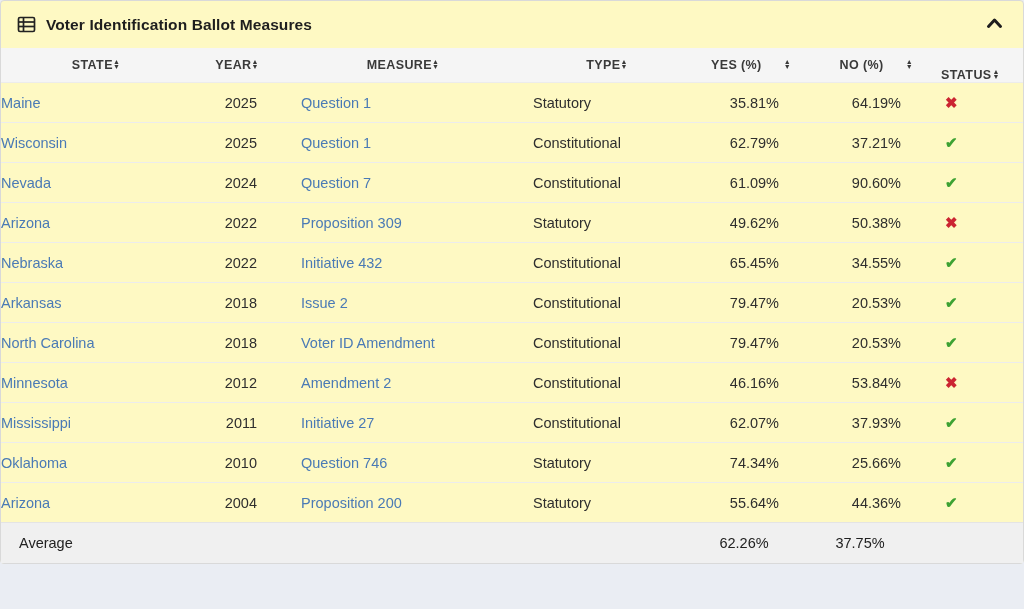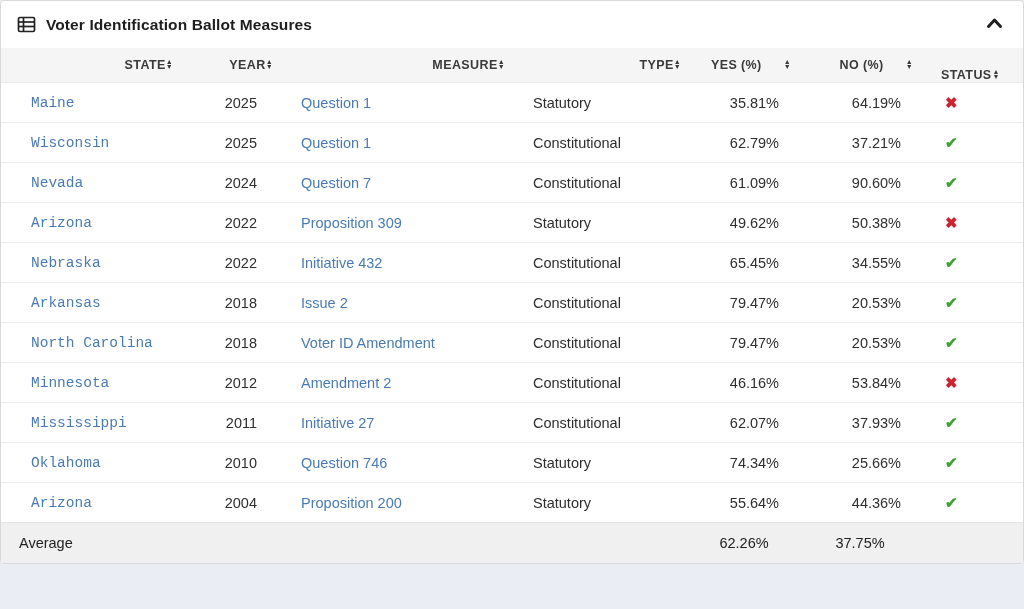--- a/index.html
+++ b/index.html
@@ -4,21 +4,21 @@
 <style>
   * { margin: 0; padding: 0; box-sizing: border-box; }
   html, body {
     width: 1024px; height: 609px;
     font-family: "Liberation Sans", sans-serif;
     background: #eaedf3;
     overflow: hidden;
   }
   .card {
     width: 1024px;
-    background: #ffffff;
+    background: #fef9c3;
     border: 1px solid #d9d9d9;
     border-radius: 4px;
   }
   
   .title-bar {
     display: flex; align-items: center;
     height: 47px; padding: 0 16px;
   }
   .title-bar .tbl-icon { display: inline-flex; margin-right: 10px; }
   .title-bar h1 {
@@ -36,35 +36,35 @@
   col.c7 { width: 96px; }
   thead th {
     background: #f5f5f5;
     height: 33px;
     font-size: 12.5px; font-weight: bold; color: #3a3a3a;
     letter-spacing: 0.4px;
     padding: 0 14px; cursor: pointer;
     text-align: left;
   }
   thead th:first-child { padding-left: 18px; }
-  .th-inner { display: flex; align-items: center; justify-content: flex-end; }
+  .th-inner { display: flex; align-items: center; justify-content: center; }
   th.num .th-inner { justify-content: flex-end; gap: 22px; }
   th.status-col .th-inner { justify-content: flex-start; gap: 1px; margin-top: 20px; }
   .sort-icon {
     display: inline-flex; flex-direction: column; align-items: center;
     font-size: 7px; line-height: 0.65; color: #3a3a3a;
   }
   tbody td {
     height: 40px;
     font-size: 14.5px; color: #2e2e2e;
     padding: 0 14px;
     border-top: 1px solid #ececec;
     white-space: nowrap; overflow: hidden;
   }
-  tbody td:first-child { padding-left: 30px; font-family: Liberation Mono, monospace; }
+  tbody td:first-child { padding-left: 0; }
   td.year-cell { text-align: right; padding-right: 30px; }
   td.num-cell { text-align: right; padding-right: 26px; }
   td.status-cell { padding-left: 18px; font-size: 15px; font-weight: bold; }
   a.cell-link { color: #4a7ab5; text-decoration: none; cursor: pointer; }
   .status-pass { color: #3da233; }
   .status-fail { color: #cb2531; }
   
   tfoot td {
     background: #f0f0f0;
     height: 40px;

